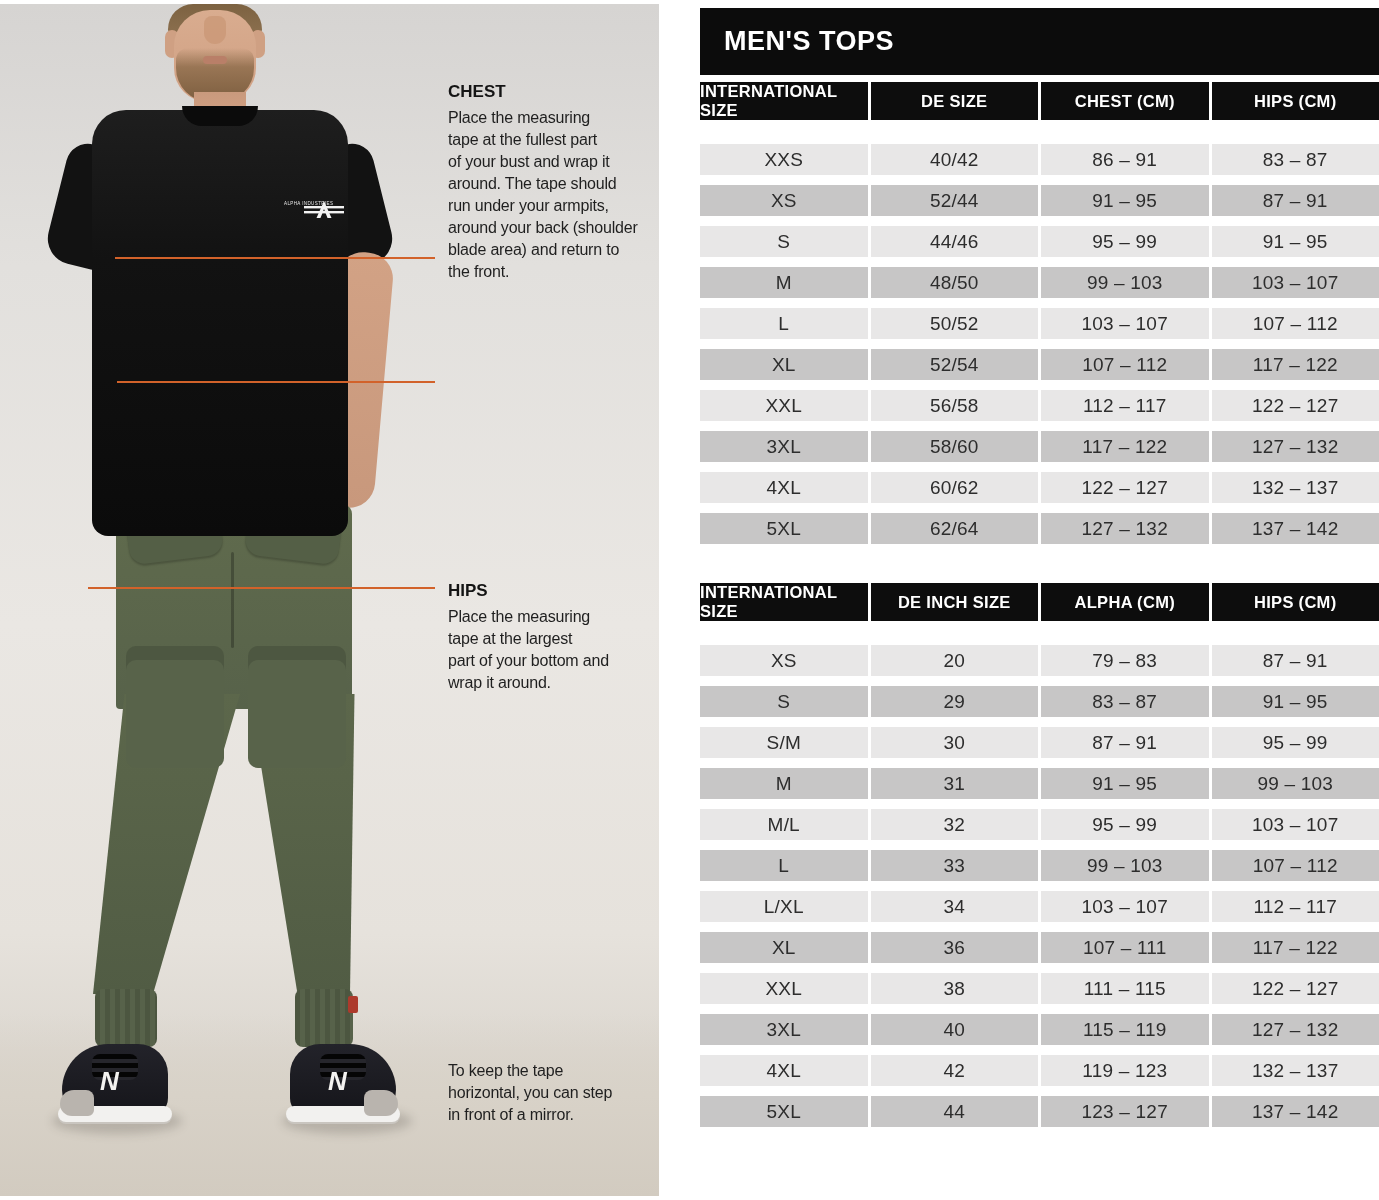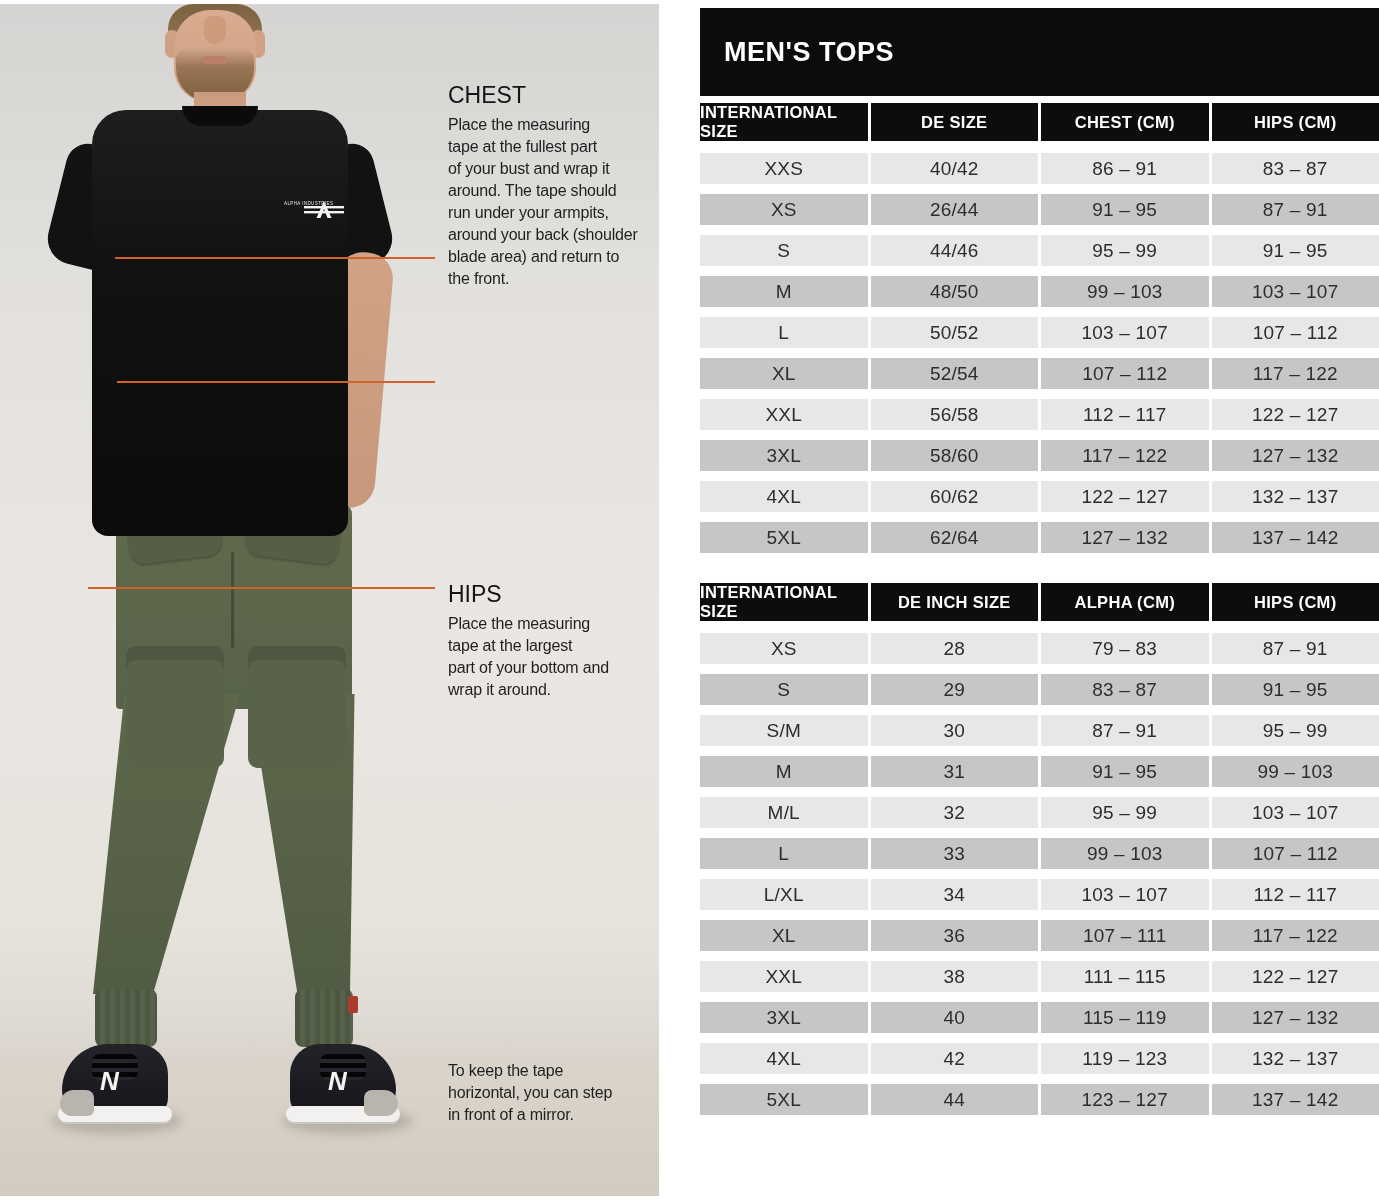--- a/index.html
+++ b/index.html
@@ -72,37 +72,37 @@
     background:repeating-linear-gradient(180deg,#050505 0 5px,#26262c 5px 9px);}
 
   
   .mline{position:absolute;height:2px;background:#d2622a;}
   .mline.chest{left:115px;top:257px;width:320px;}
   .mline.waist{left:117px;top:381px;width:318px;}
   .mline.hips{left:88px;top:587px;width:347px;}
 
   
   .guide-block{position:absolute;left:448px;width:225px;color:#1f1f1f;}
-  .guide-title{font-size:23px;font-weight:normal;letter-spacing:0;color:#141414;margin-bottom:5px;}
+  .guide-title{font-size:17px;font-weight:bold;letter-spacing:0;color:#141414;margin-bottom:5px;}
   .guide-body{font-size:16px;line-height:22px;white-space:pre;letter-spacing:-0.2px;}
   .gb-chest{top:82px;}
   .gb-waist{top:347px;}
   .gb-hips{top:581px;}
   .gb-note{top:1060px;}
 
   
   .size-table{position:absolute;left:700px;width:679px;}
   .st-tops{top:8px;}
   .st-bottoms{top:583px;}
-  .table-title{height:88px;background:#0c0c0c;color:#ffffff;display:flex;align-items:center;
+  .table-title{height:67px;background:#0c0c0c;color:#ffffff;display:flex;align-items:center;
     padding-left:24px;box-sizing:border-box;font-size:27px;font-weight:bold;letter-spacing:.5px;margin-bottom:7px;}
   .thead{display:grid;grid-template-columns:repeat(4,1fr);column-gap:3px;}
   .thead .th{height:38px;background:#0d0d0d;color:#ffffff;font-size:16.5px;font-weight:bold;letter-spacing:.3px;
     display:flex;align-items:center;justify-content:center;}
-  .tbody{display:grid;grid-template-columns:repeat(4,1fr);column-gap:3px;row-gap:10px;margin-top:12px;}
+  .tbody{display:grid;grid-template-columns:repeat(4,1fr);column-gap:3px;row-gap:10px;margin-top:24px;}
   .tbody .td{height:31px;display:flex;align-items:center;justify-content:center;
     font-size:19px;color:#2d2d2d;letter-spacing:.2px;}
   .td.light{background:#e8e7e7;}
   .td.dark{background:#c7c6c6;}
 
   
   .tshirt-logo{left:284px;top:196px;width:40px;height:28px;text-align:center;}
   .tshirt-logo .logo-text{position:static;display:block;color:#e9e9e9;font-size:4.5px;letter-spacing:.4px;margin-top:1px;white-space:nowrap;}
 </style>
 </head>
@@ -206,21 +206,21 @@
         <div class="th">DE SIZE</div>
         <div class="th">CHEST (CM)</div>
         <div class="th">HIPS (CM)</div>
       </div>
     <div class="tbody">
         <div class="td light">XXS</div>
         <div class="td light">40/42</div>
         <div class="td light">86 – 91</div>
         <div class="td light">83 – 87</div>
         <div class="td dark">XS</div>
-        <div class="td dark">26/44</div>
+        <div class="td dark">52/44</div>
         <div class="td dark">91 – 95</div>
         <div class="td dark">87 – 91</div>
         <div class="td light">S</div>
         <div class="td light">44/46</div>
         <div class="td light">95 – 99</div>
         <div class="td light">91 – 95</div>
         <div class="td dark">M</div>
         <div class="td dark">48/50</div>
         <div class="td dark">99 – 103</div>
         <div class="td dark">103 – 107</div>
@@ -253,21 +253,21 @@
 
   <div class="size-table st-bottoms">
     <div class="thead">
         <div class="th">INTERNATIONAL SIZE</div>
         <div class="th">DE INCH SIZE</div>
         <div class="th">ALPHA (CM)</div>
         <div class="th">HIPS (CM)</div>
       </div>
     <div class="tbody">
         <div class="td light">XS</div>
-        <div class="td light">28</div>
+        <div class="td light">20</div>
         <div class="td light">79 – 83</div>
         <div class="td light">87 – 91</div>
         <div class="td dark">S</div>
         <div class="td dark">29</div>
         <div class="td dark">83 – 87</div>
         <div class="td dark">91 – 95</div>
         <div class="td light">S/M</div>
         <div class="td light">30</div>
         <div class="td light">87 – 91</div>
         <div class="td light">95 – 99</div>

